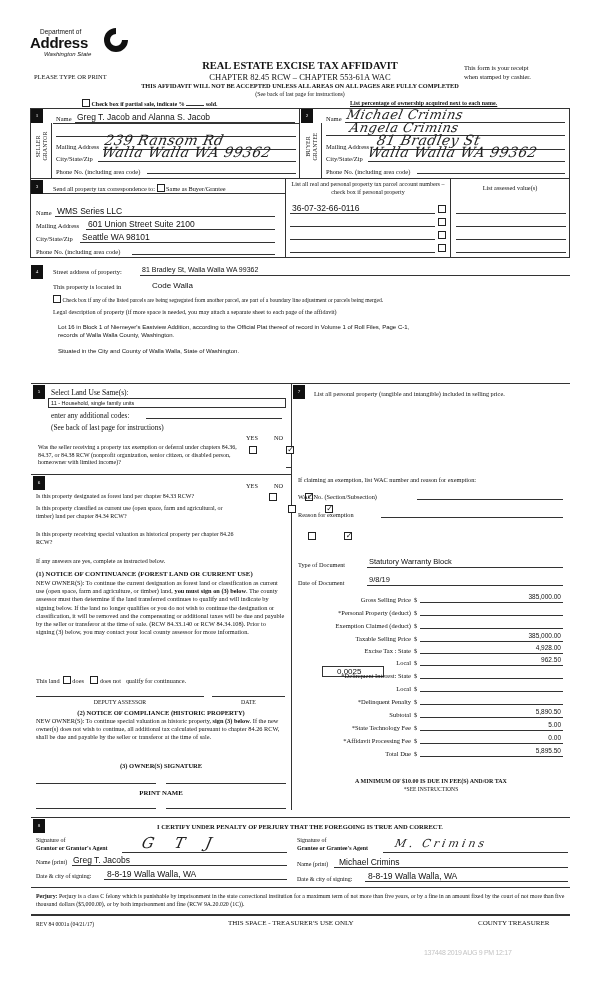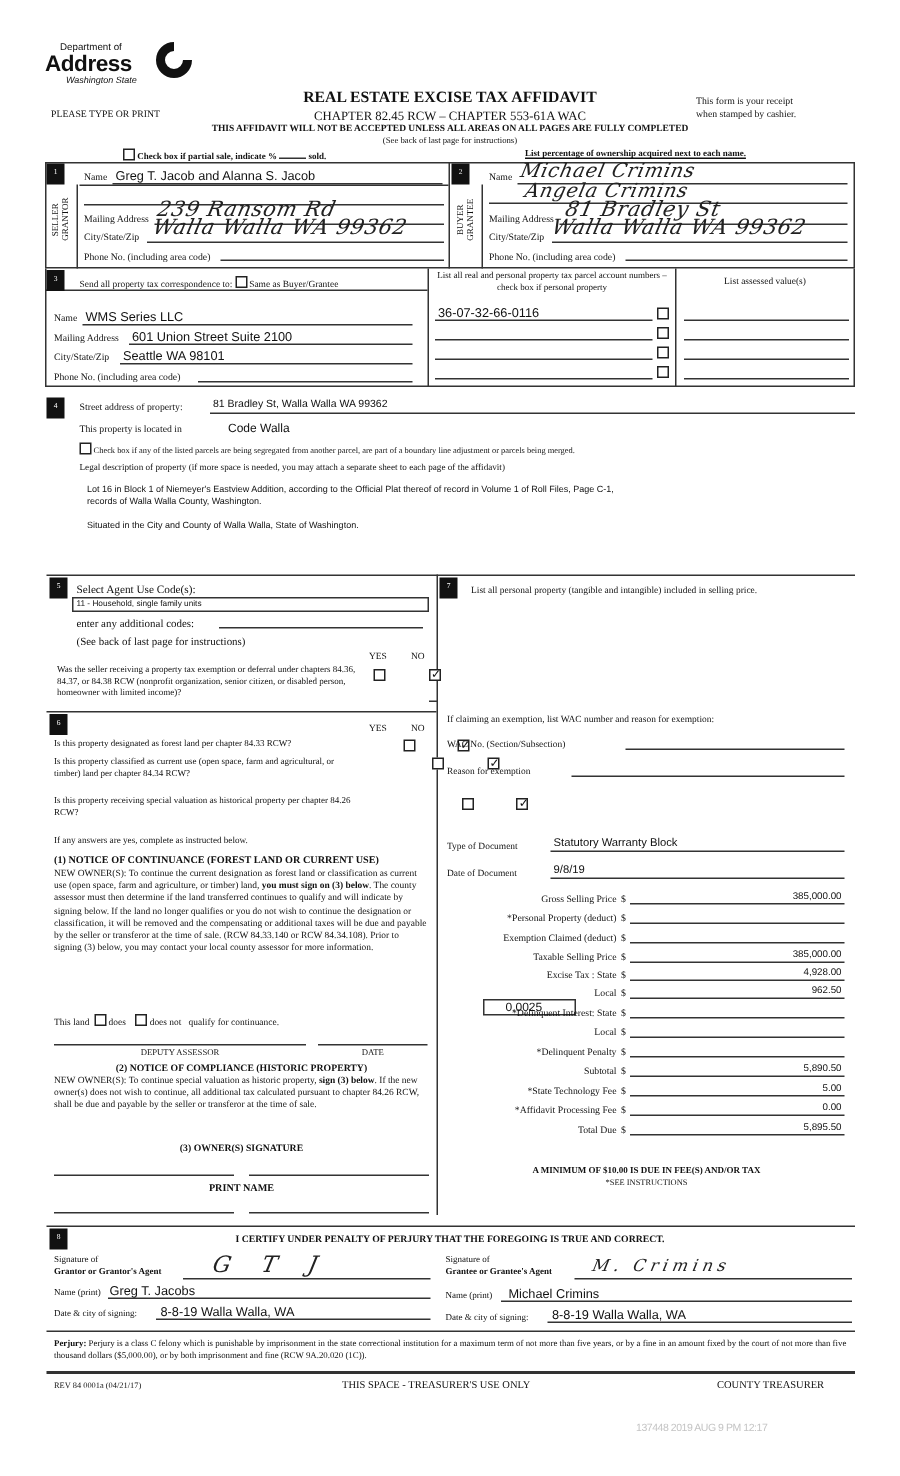--- a/index.html
+++ b/index.html
@@ -179,21 +179,21 @@
   <div>records of Walla Walla County, Washington.</div>
   <div style="margin-top:8px;">Situated in the City and County of Walla Walla, State of Washington.</div>
 </div>
 
 
 <div class="abs" style="left:31px;top:383px;width:539px;height:1px;background:#333;"></div>
 <div class="abs" style="left:291px;top:383px;width:1px;height:427px;background:#333;"></div>
 
 
 <div class="abs numbox" style="left:33px;top:385px;">5</div>
-<div class="abs" style="left:51px;top:388px;font-size:7.5px;">Select Agent Use Code(s):</div>
+<div class="abs" style="left:51px;top:388px;font-size:7.5px;">Select Land Use Same(s):</div>
 <div class="abs box" style="left:48px;top:398px;width:238px;height:10px;">
   <span class="sans" style="position:absolute;left:2px;top:1px;font-size:5.5px;">11 - Household, single family units</span>
 </div>
 <div class="abs" style="left:51px;top:411px;font-size:7.3px;">enter any additional codes:</div>
 <div class="abs line" style="left:146px;top:410px;width:136px;height:9px;"></div>
 <div class="abs" style="left:51px;top:423px;font-size:7.3px;">(See back of last page for instructions)</div>
 <div class="abs" style="left:246px;top:434px;font-size:6.3px;">YES</div>
 <div class="abs" style="left:274px;top:434px;font-size:6.3px;">NO</div>
 <div class="abs para" style="left:38px;top:444px;width:205px;font-size:6px;line-height:7.5px;">Was the seller receiving a property tax exemption or deferral under chapters 84.36, 84.37, or 84.38 RCW (nonprofit organization, senior citizen, or disabled person, homeowner with limited income)?</div>
 <span class="abs cb" style="left:249px;top:446px;"></span>

